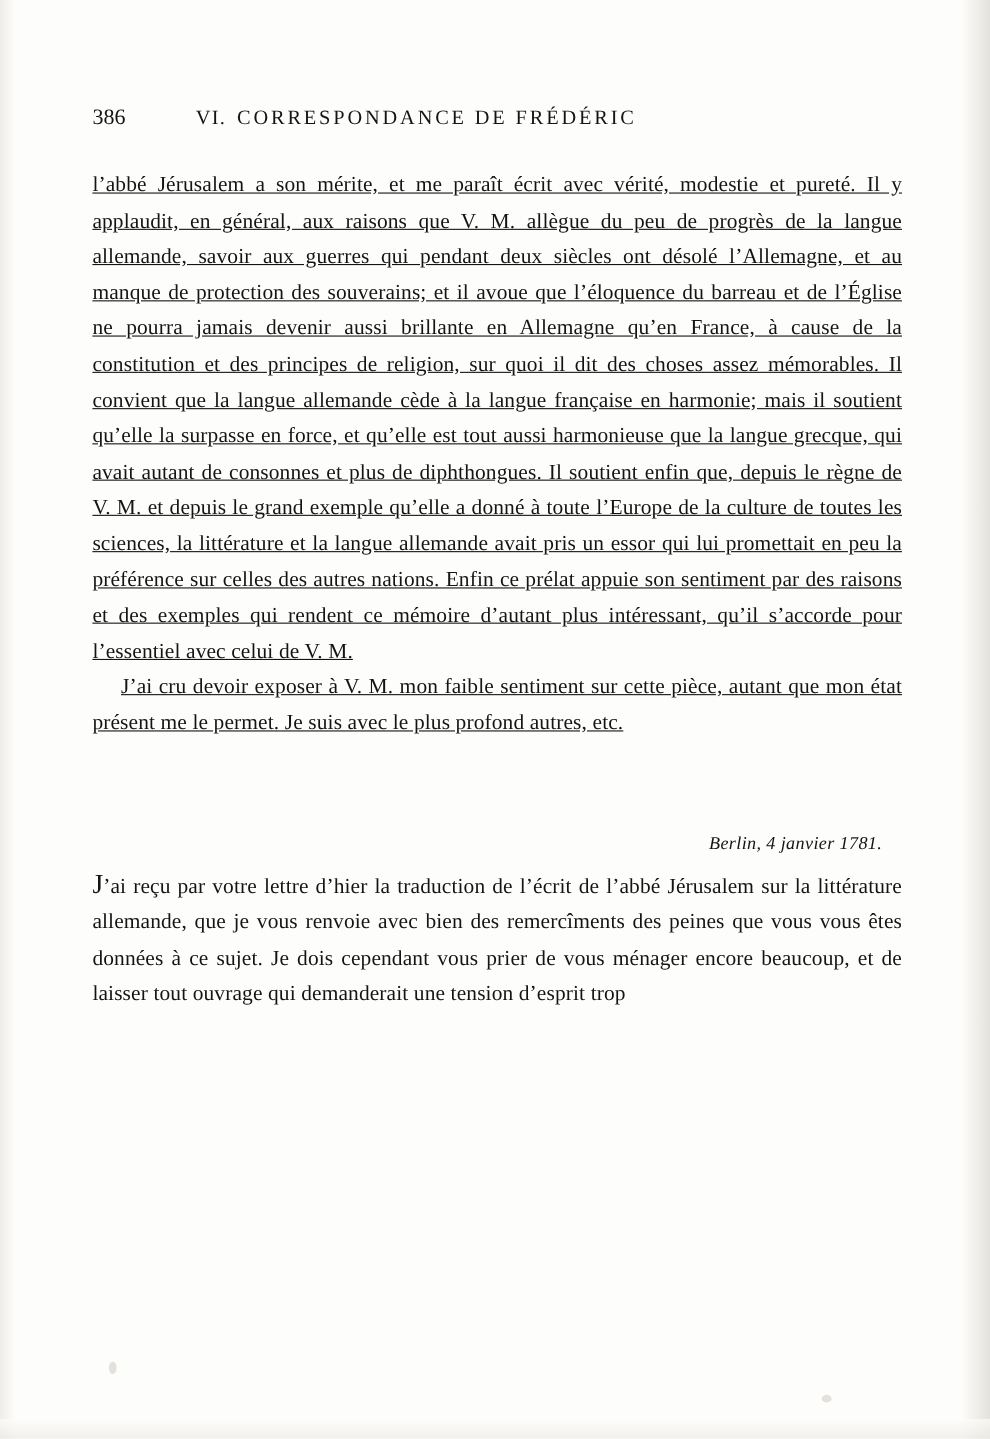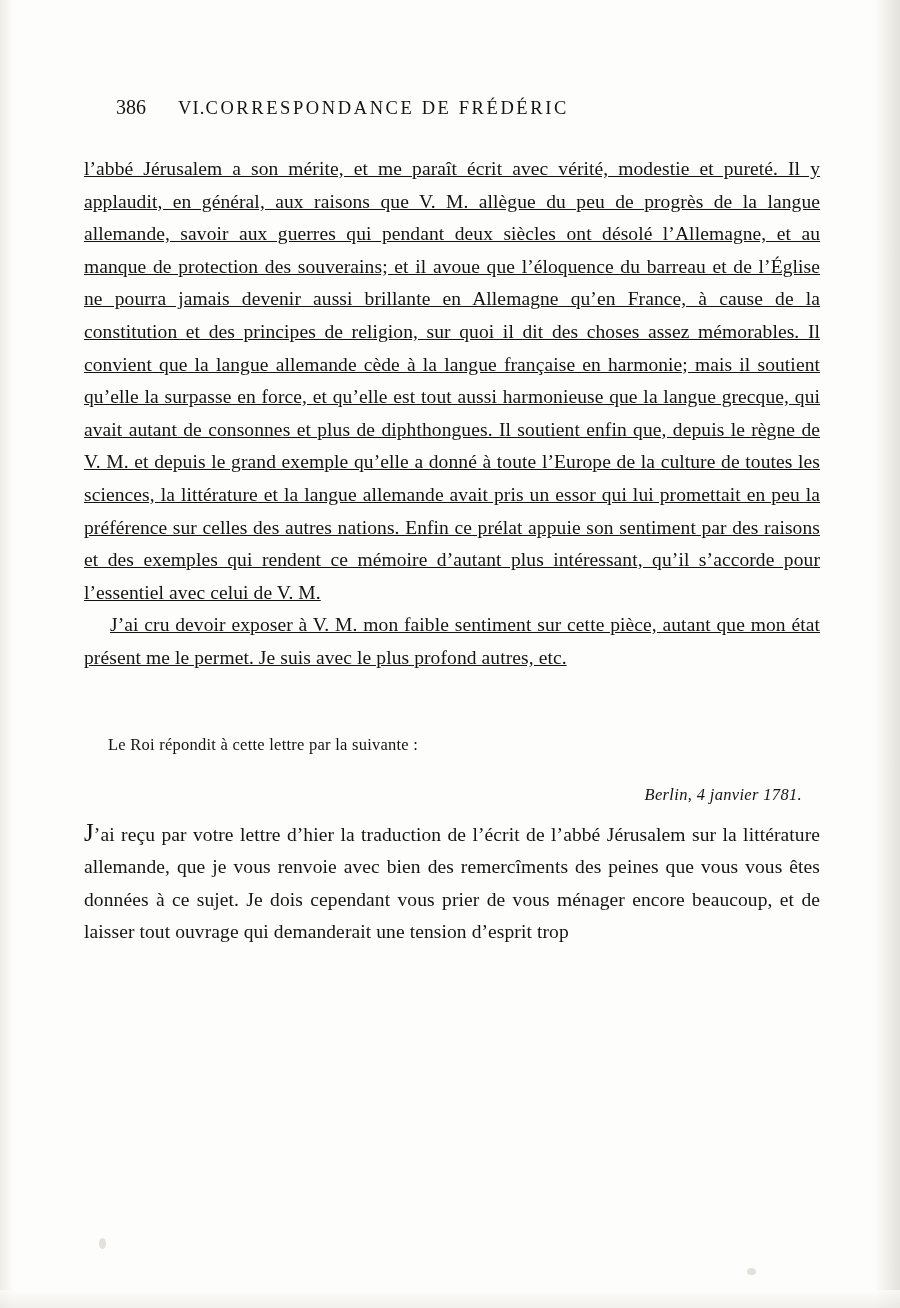--- a/index.html
+++ b/index.html
@@ -56,33 +56,33 @@
     width: 736px;
   }
 
   
   .running-head {
     display: flex;
     align-items: baseline;
     font-size: 20px;
     letter-spacing: 0.02em;
     margin-bottom: 34px;
-    text-align: center;
   }
   .folio {
     width: 94px;
     font-size: 20px;
     letter-spacing: 0;
   }
   .head-title {
     font-size: 18.5px;
     letter-spacing: 0.14em;
   }
   .head-title .numeral {
     letter-spacing: 0.06em;
+    margin-right: 10px;
   }
 
   
   p.body {
     margin: 0;
     font-size: 19.5px;
     line-height: 32.6px;
     text-align: justify;
     text-justify: inter-word;
     letter-spacing: 0.005em;
@@ -148,21 +148,20 @@
       <span class="numeral">VI.</span><span>CORRESPONDANCE DE FRÉDÉRIC</span>
     </span>
   </div>
 
   <p class="body">l’abbé Jérusalem a son mérite, et me paraît écrit avec vérité, modestie et pureté. Il y applaudit, en général, aux raisons que V. M. allègue du peu de progrès de la langue allemande, savoir aux guerres qui pendant deux siècles ont désolé l’Allemagne, et au manque de protection des souverains; et il avoue que l’éloquence du barreau et de l’Église ne pourra jamais devenir aussi brillante en Allemagne qu’en France, à cause de la constitution et des principes de religion, sur quoi il dit des choses assez mémorables. Il convient que la langue allemande cède à la langue française en harmonie; mais il soutient qu’elle la surpasse en force, et qu’elle est tout aussi harmonieuse que la langue grecque, qui avait autant de consonnes et plus de diphthongues. Il soutient enfin que, depuis le règne de V. M. et depuis le grand exemple qu’elle a donné à toute l’Europe de la culture de toutes les sciences, la littérature et la langue allemande avait pris un essor qui lui promettait en peu la préférence sur celles des autres nations. Enfin ce prélat appuie son sentiment par des raisons et des exemples qui rendent ce mémoire d’autant plus intéressant, qu’il s’accorde pour l’essentiel avec celui de V. M.</p>
 
   <p class="body indent">J’ai cru devoir exposer à V. M. mon faible sentiment sur cette pièce, autant que mon état présent me le permet. Je suis avec le plus profond autres, etc.</p>
 
   <div class="gap-large"></div>
 
-  <p class="editorial-note">Le Roi répondit à cette lettre par la suivante :</p>
 
   <div class="gap-medium"></div>
 
   <p class="dateline">Berlin, 4 janvier 1781.</p>
 
   <div class="gap-small"></div>
 
   <p class="dropcap-par"><span class="dropcap">J</span><span>’ai reçu par votre lettre d’hier la traduction de l’écrit de l’abbé Jérusalem sur la littérature allemande, que je vous renvoie avec bien des remercîments des peines que vous vous êtes données à ce sujet. Je dois cependant vous prier de vous ménager encore beaucoup, et de laisser tout ouvrage qui demanderait une tension d’esprit trop</span></p>
 
 </div>

